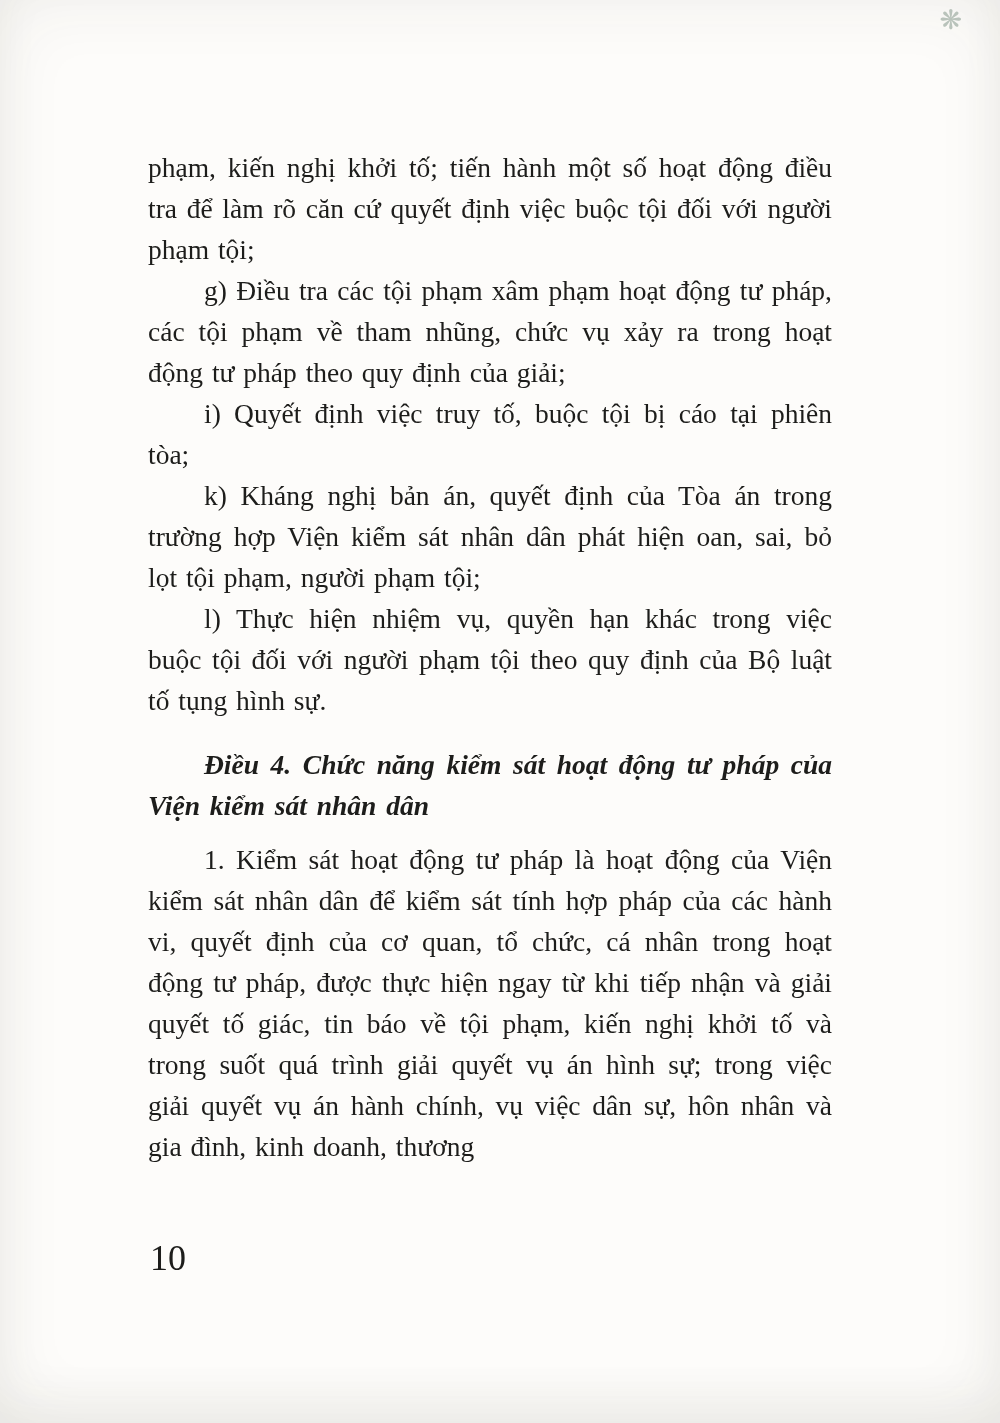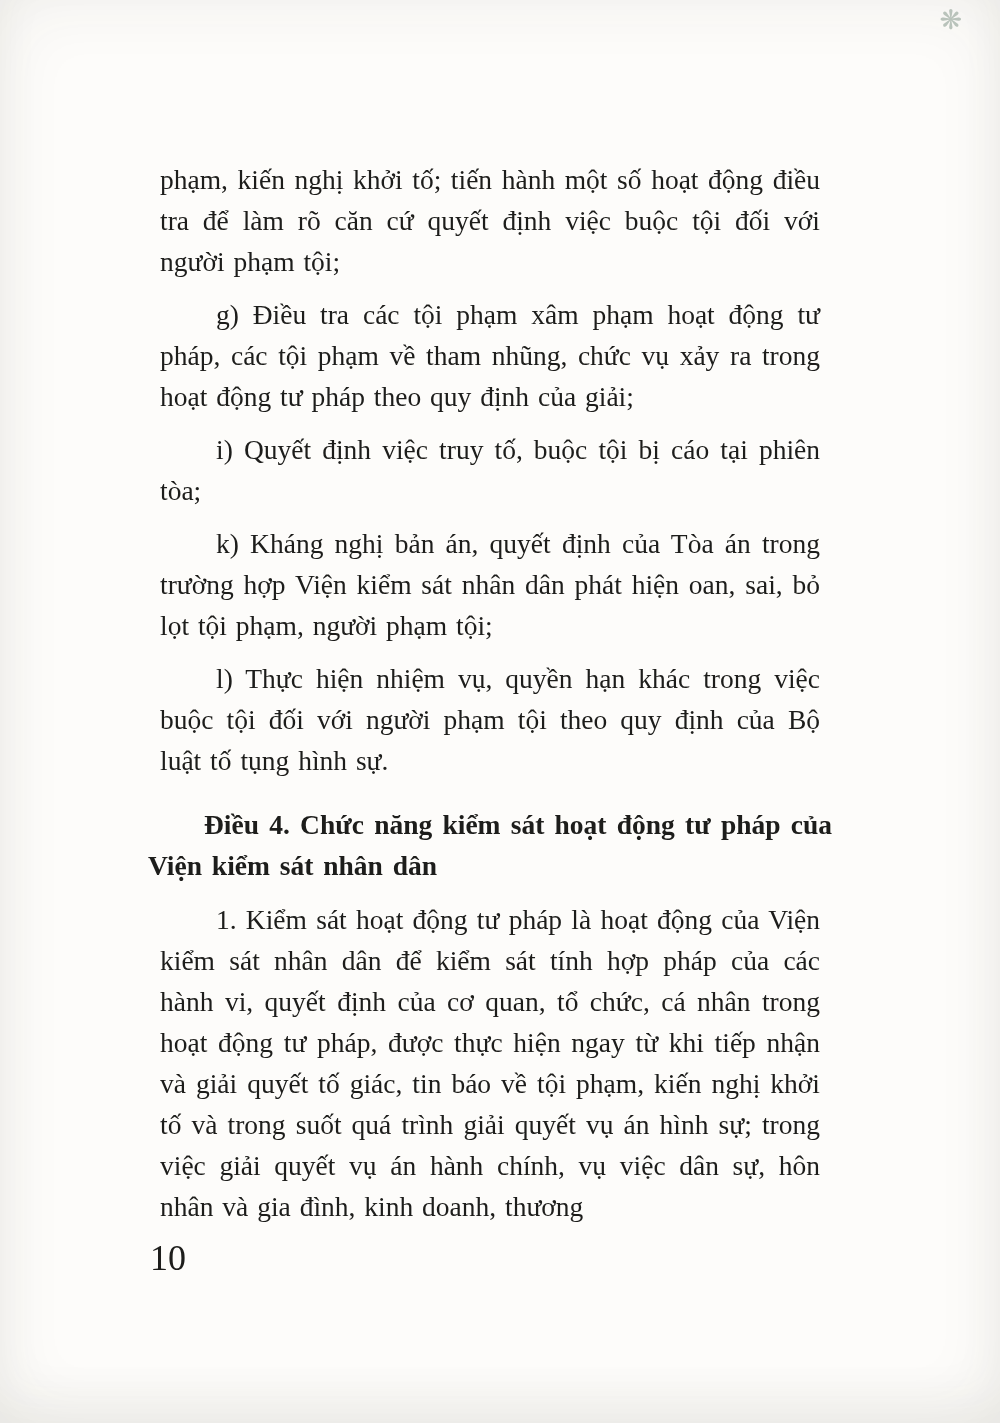--- a/index.html
+++ b/index.html
@@ -28,38 +28,39 @@
     font-family: "DejaVu Sans", sans-serif;
     user-select: none;
   }
   .text-block {
     position: absolute;
     left: 148px;
     top: 147px;
     width: 684px;
   }
   .text-block p {
-    margin: 12px;
+    margin: 0;
     font-size: 27.5px;
     line-height: 41px;
     text-align: justify;
     word-spacing: 2px;
     color: var(--text-color, #1d1d1b);
   }
   .text-block p.para {
     text-indent: 56px;
   }
   .text-block p.para.no-indent {
     text-indent: 0;
   }
   .text-block p.heading {
     font-weight: bold;
     text-indent: 56px;
     margin: 23px 0 13px 0;
     word-spacing: 3px;
+    font-style: italic;
   }
   .page-number {
     position: absolute;
     left: 150px;
     top: 1237px;
     font-size: 36px;
     color: var(--text-color, #1d1d1b);
   }
 </style>
 </head>

